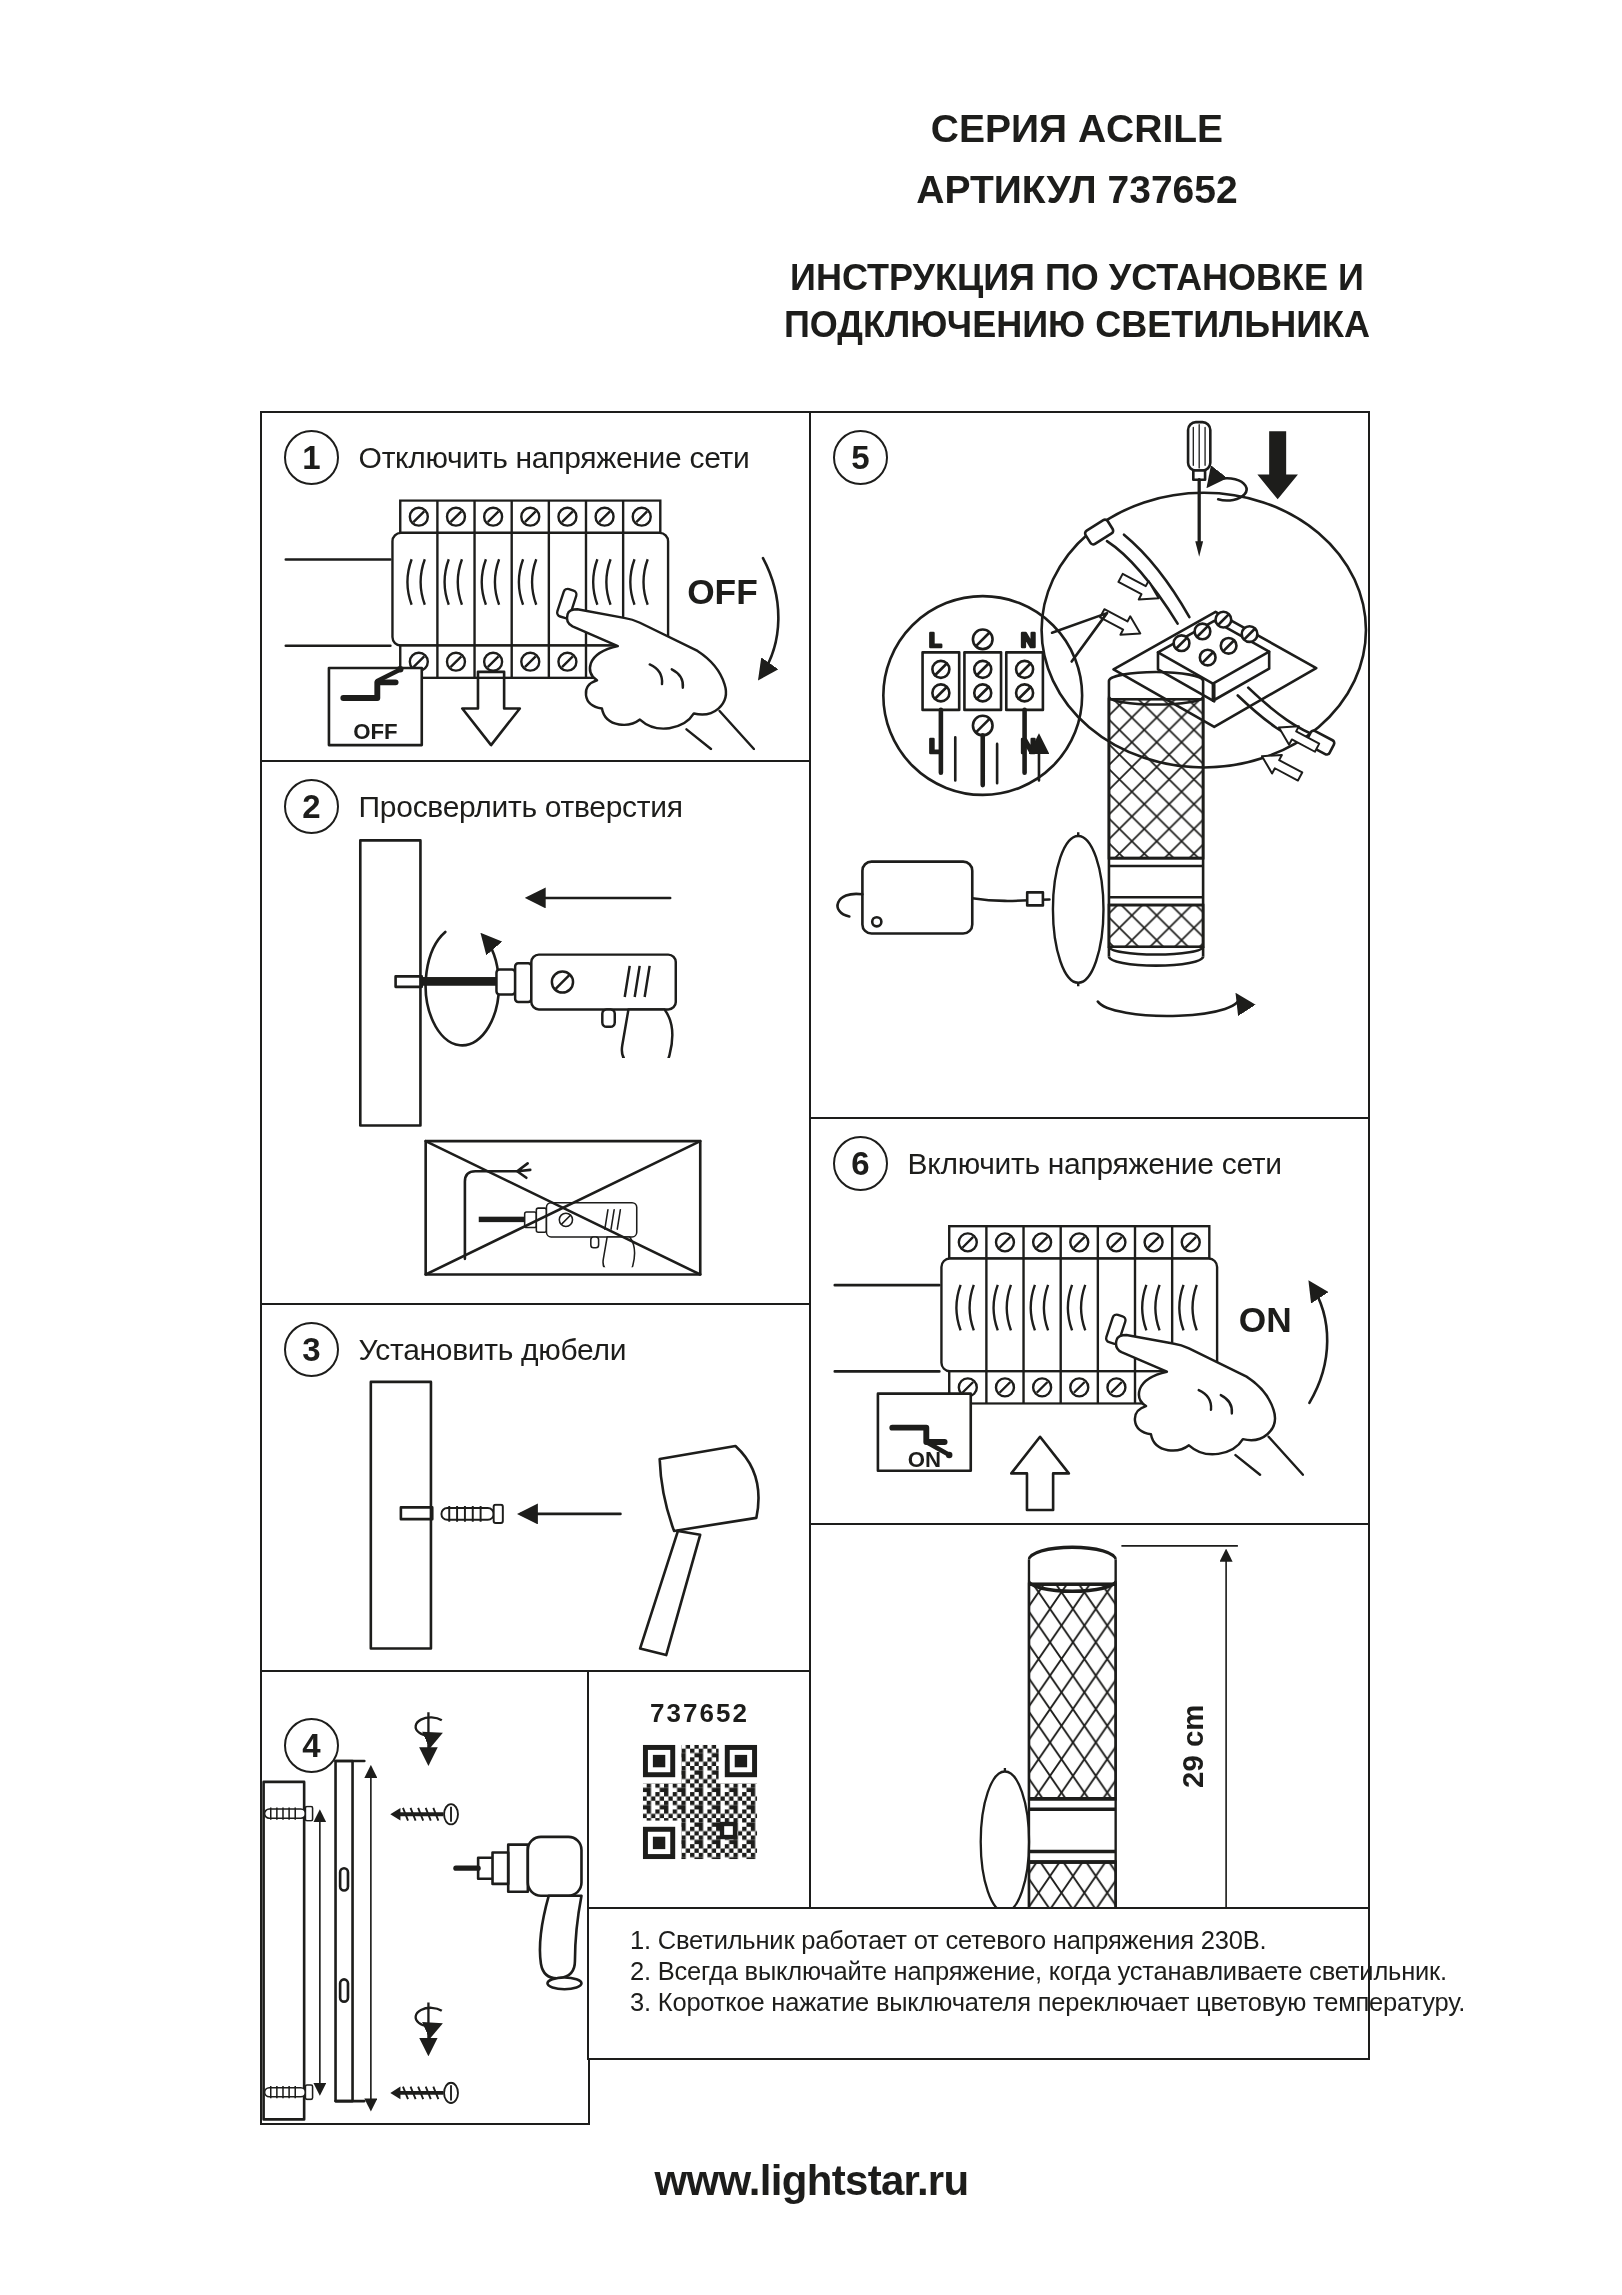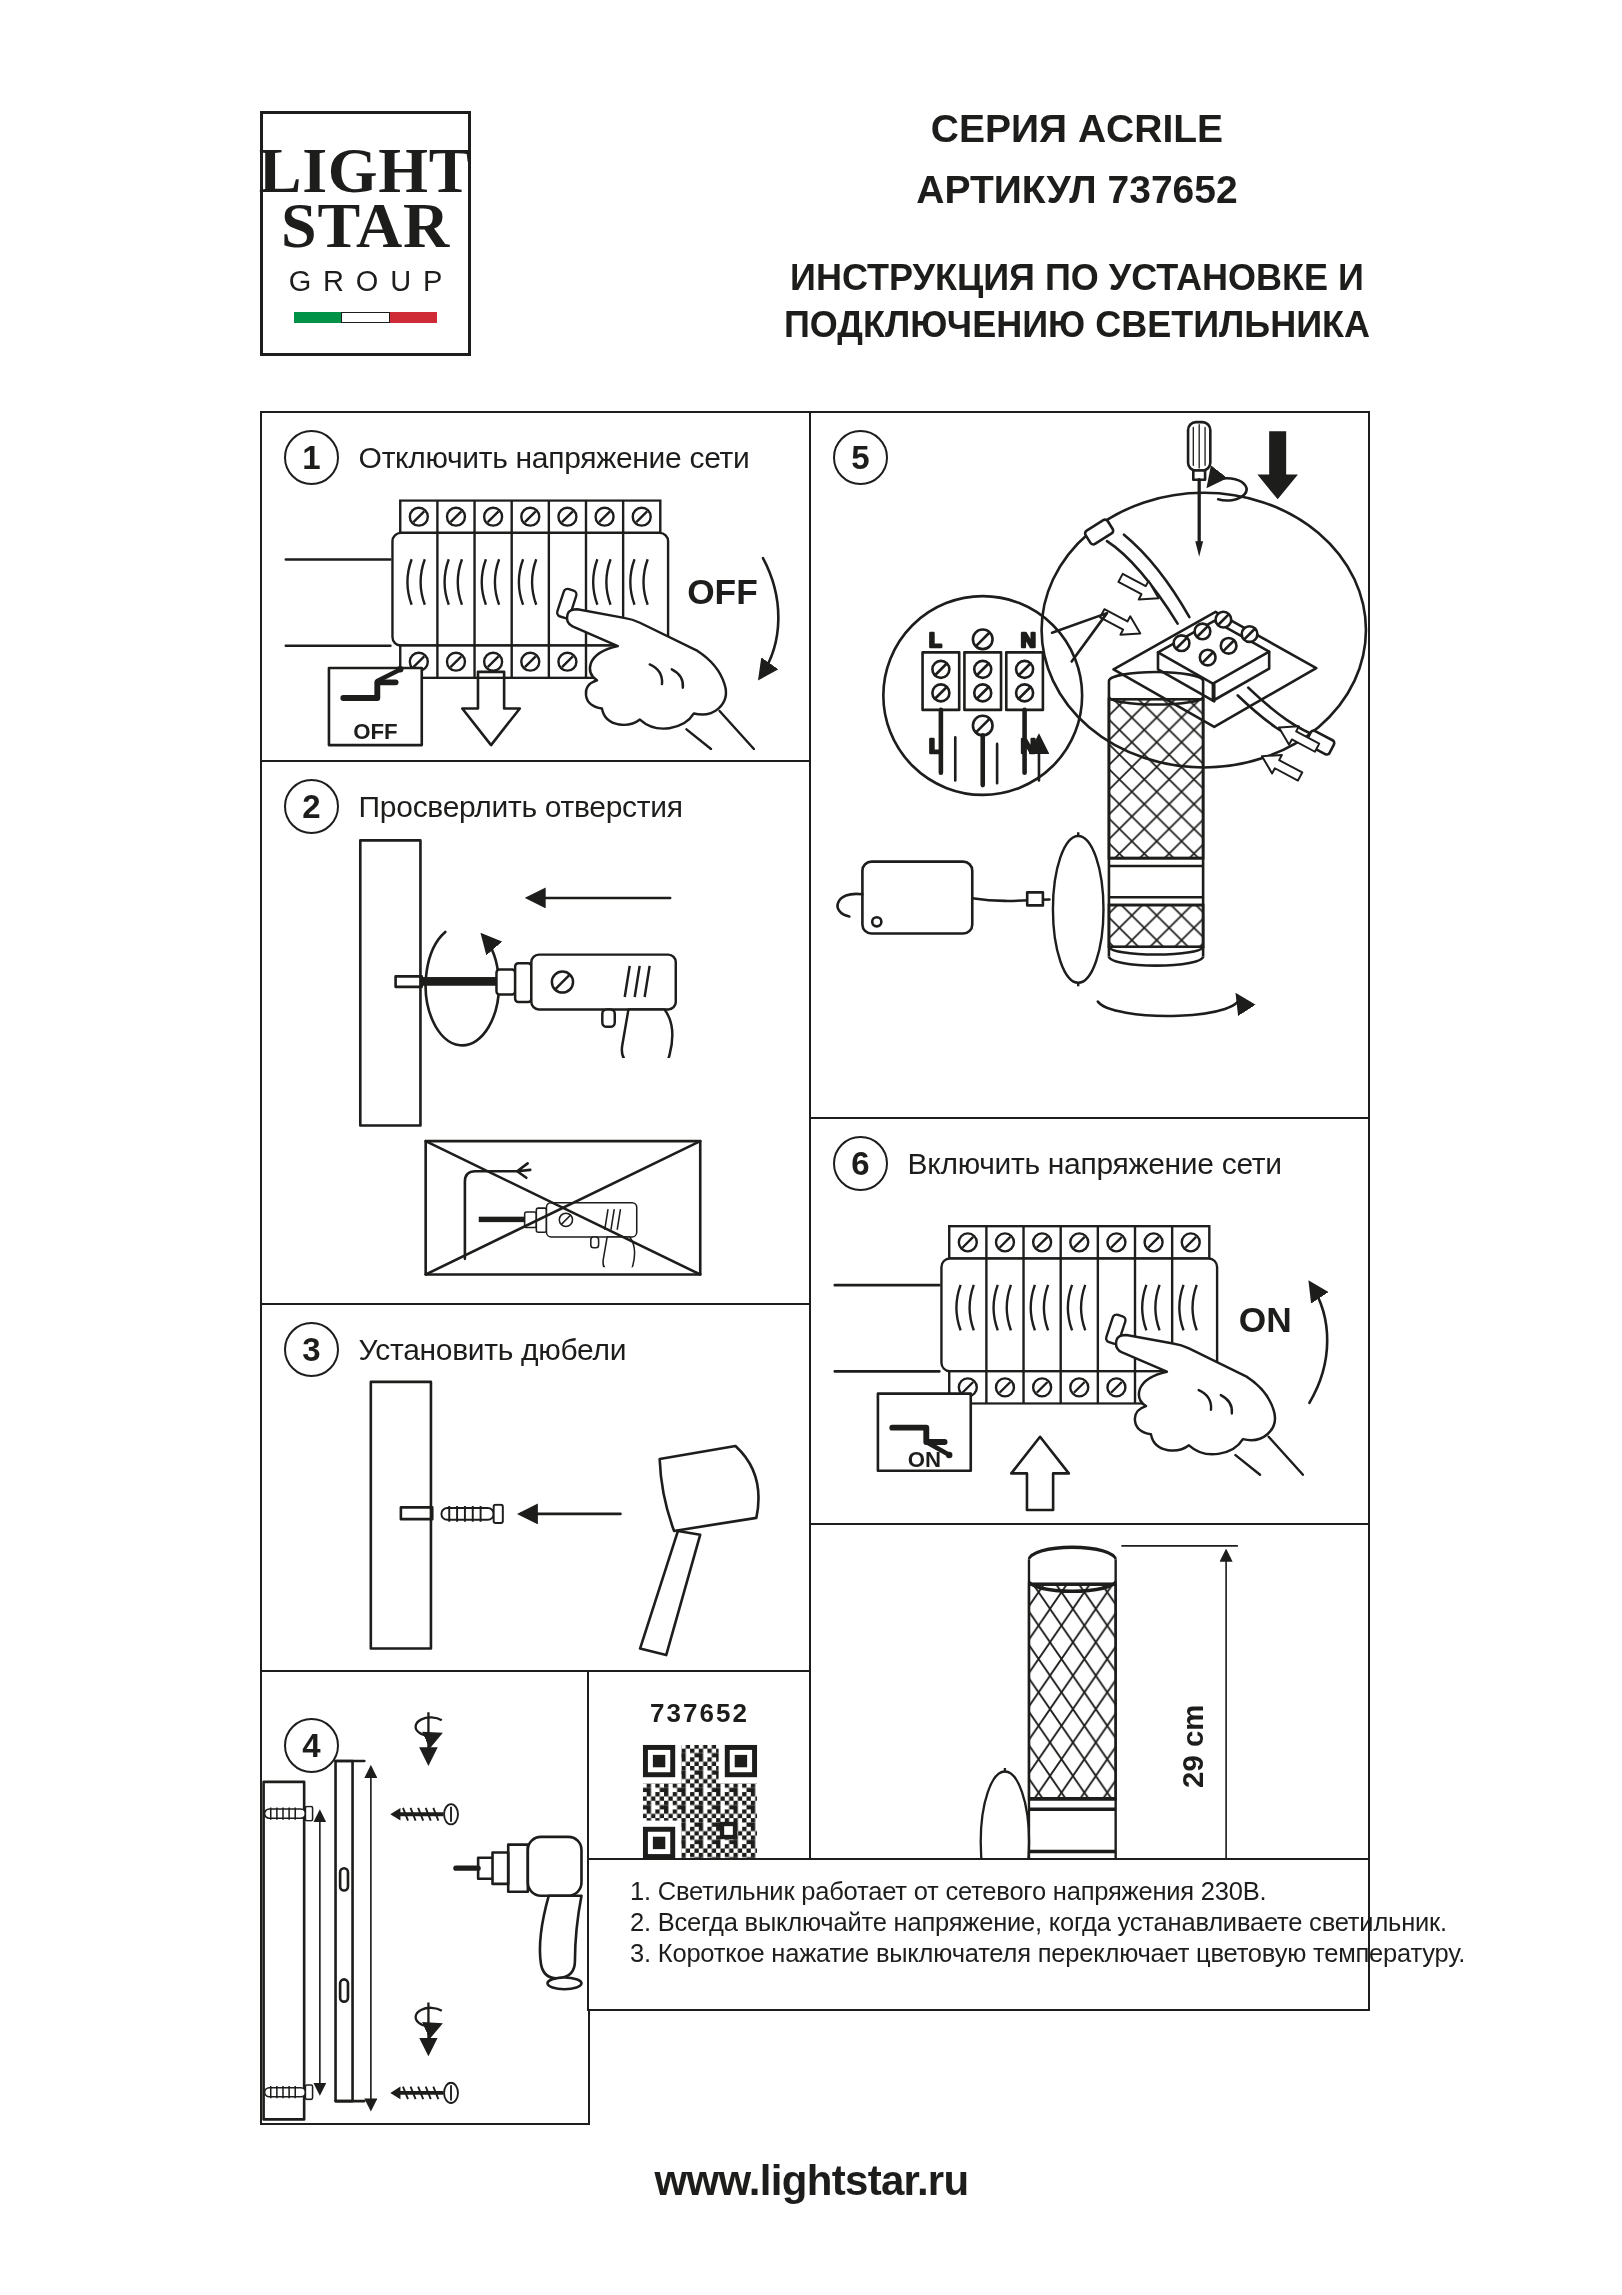--- a/index.html
+++ b/index.html
@@ -23,21 +23,21 @@
   
   .panel{position:absolute;border:2.6px solid #1d1d1b;box-sizing:border-box;background:#fff;}
   #p1{left:260px;top:411px;width:552px;height:352px;}
   #p2{left:260px;top:760px;width:552px;height:546px;}
   #p3{left:260px;top:1303px;width:552px;height:369px;}
   #p4{left:260px;top:1670px;width:330px;height:455px;}
   #pqr{left:587px;top:1670px;width:225px;height:305px;}
   #p5{left:809px;top:411px;width:561px;height:709px;}
   #p6{left:809px;top:1117px;width:561px;height:408px;}
   #pdim{left:809px;top:1523px;width:561px;height:452px;}
-  #pnotes{left:587px;top:1858px;width:783px;height:153px;}
+  #pnotes{left:587px;top:1907px;width:783px;height:153px;}
   .step-head{position:absolute;left:22px;top:17px;display:flex;align-items:center;gap:19.6px;z-index:2;}
   .step-num{width:55px;height:55px;border:2.6px solid #1d1d1b;border-radius:50%;box-sizing:border-box;
             display:flex;align-items:center;justify-content:center;font-size:33px;font-weight:bold;background:#fff;}
   .step-label{font-size:30px;font-weight:normal;letter-spacing:-0.3px;}
   #p4 .step-head{top:46px;}
   .ill{position:absolute;overflow:visible;}
   
   .ln{stroke:#1d1d1b;stroke-width:4;fill:none;stroke-linecap:round;stroke-linejoin:round;}
   .dim{stroke:#1d1d1b;stroke-width:2.5;fill:none;}
   .t56{font:bold 54px "Liberation Sans",sans-serif;fill:#1d1d1b;}
@@ -185,30 +185,20 @@
         <ellipse cx="50" cy="130" rx="42" ry="122"></ellipse>
         <line x1="50" y1="2" x2="50" y2="8"></line>
         <line x1="50" y1="252" x2="50" y2="258"></line>
       </g>
     </symbol>
   </defs>
 </svg>
 
 <div class="page">
 
-  <div id="logo">
-    <div class="logo-word">LIGHT</div>
-    <div class="logo-word">STAR</div>
-    <div class="logo-group">GROUP</div>
-    <div class="logo-flag">
-      <span class="fg"></span>
-        <span class="fw"></span>
-        <span class="fr"></span>
-    </div>
-  </div>
 
   <div id="hdr">
     <div class="hdr-series">СЕРИЯ ACRILE</div>
     <div class="hdr-article">АРТИКУЛ 737652</div>
     <div class="hdr-title">
       <div>ИНСТРУКЦИЯ ПО УСТАНОВКЕ И</div>
       <div>ПОДКЛЮЧЕНИЮ СВЕТИЛЬНИКА</div>
     </div>
   </div>
 

